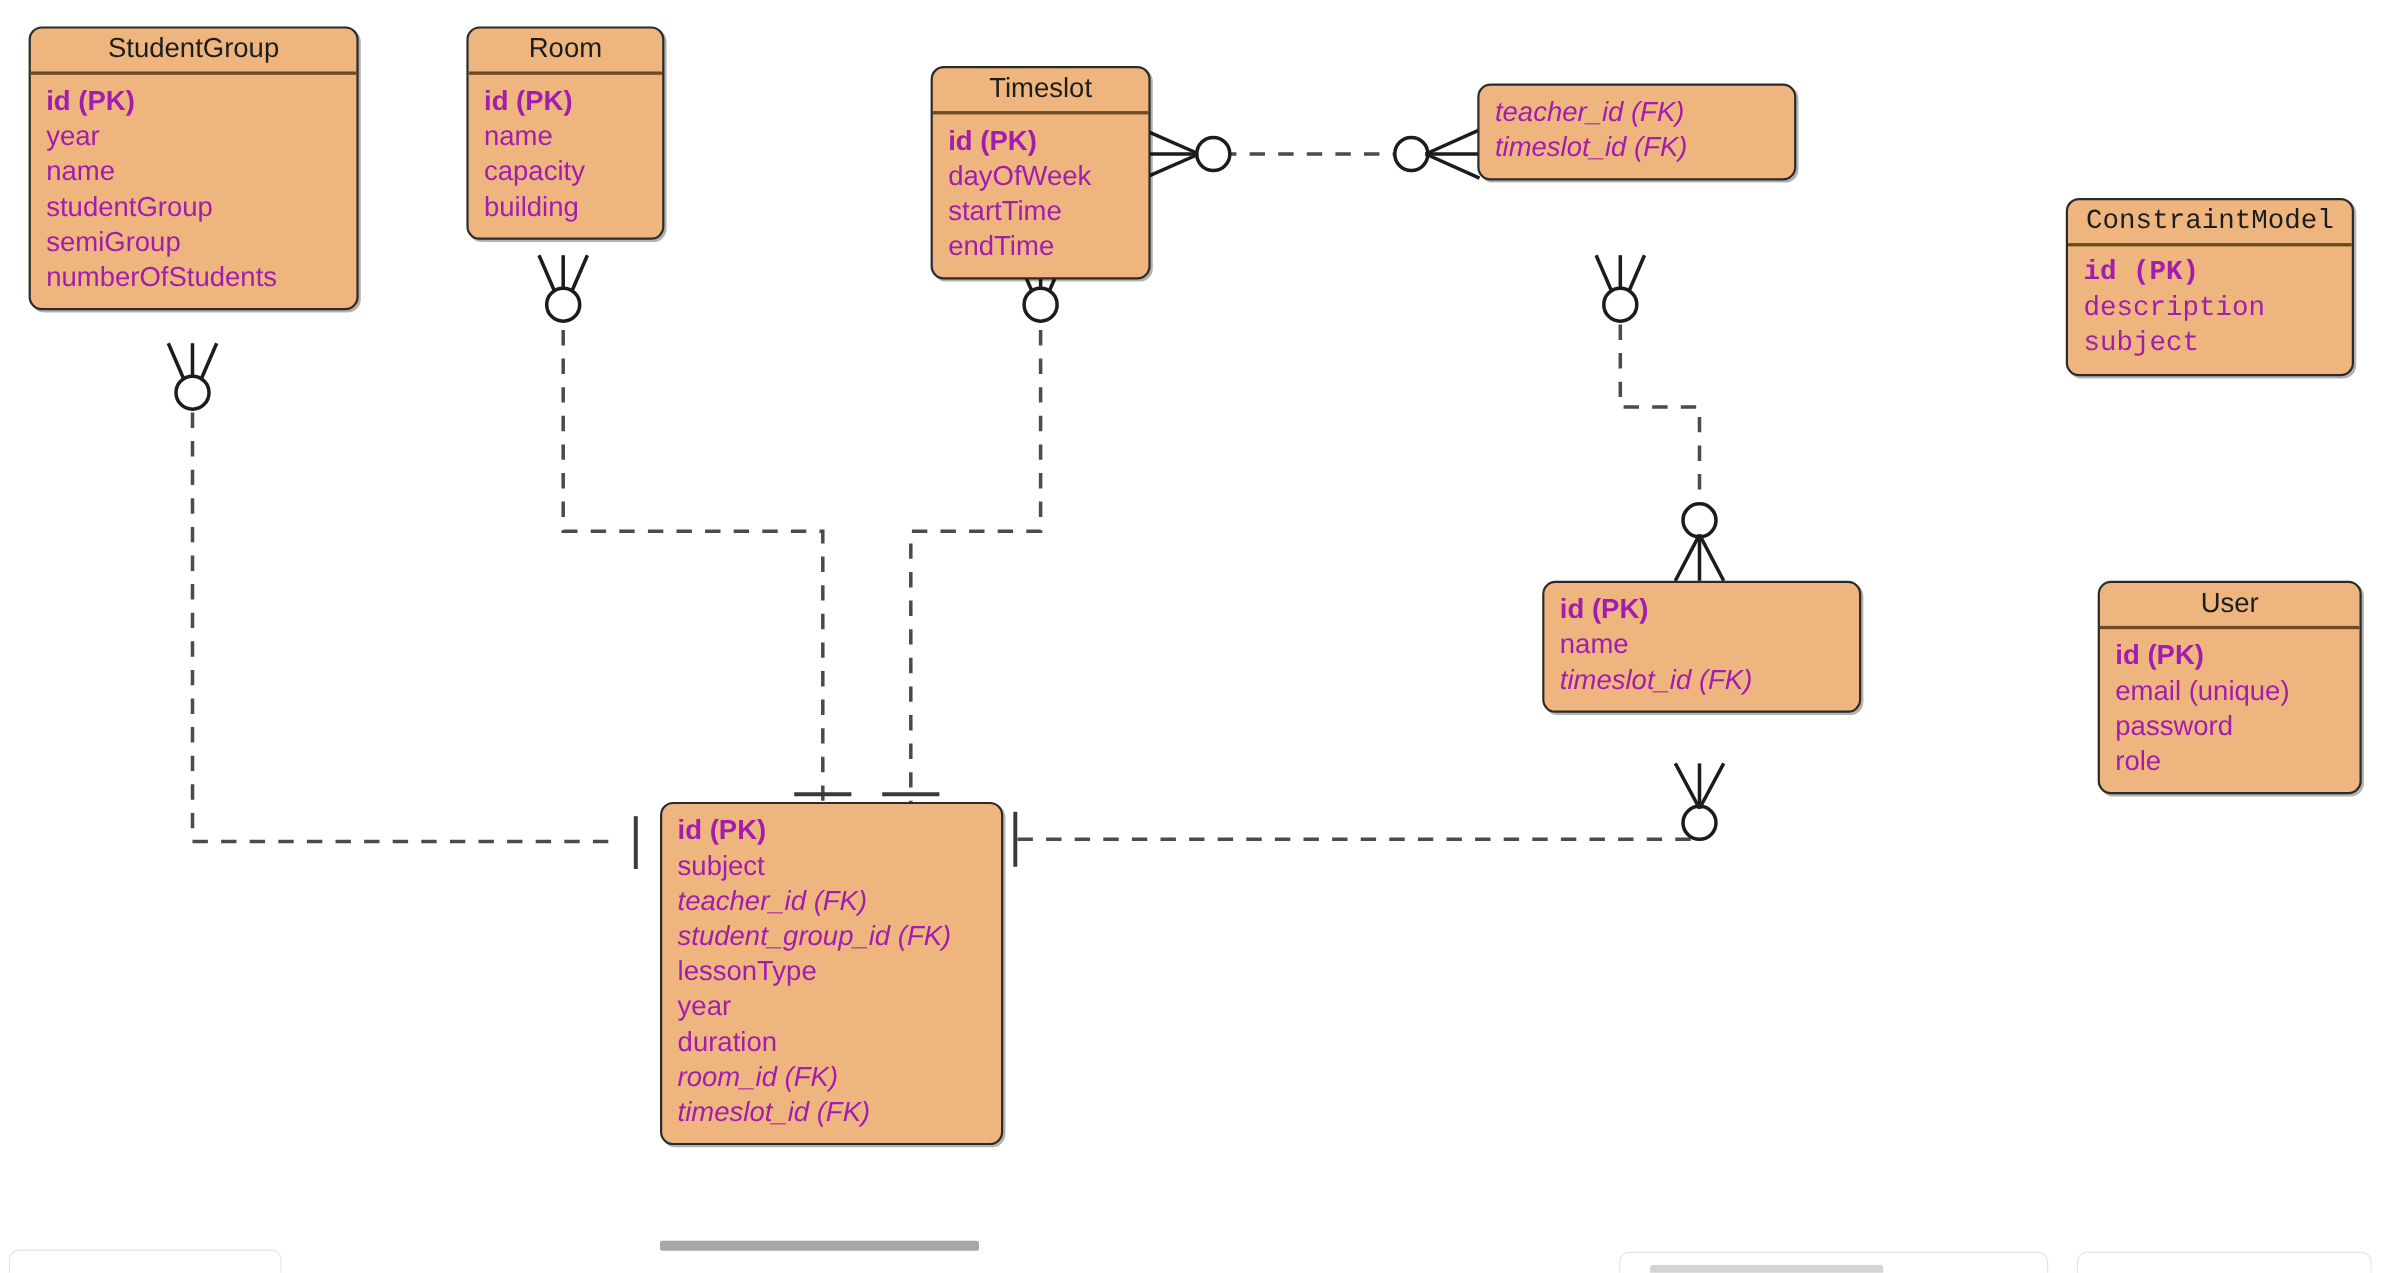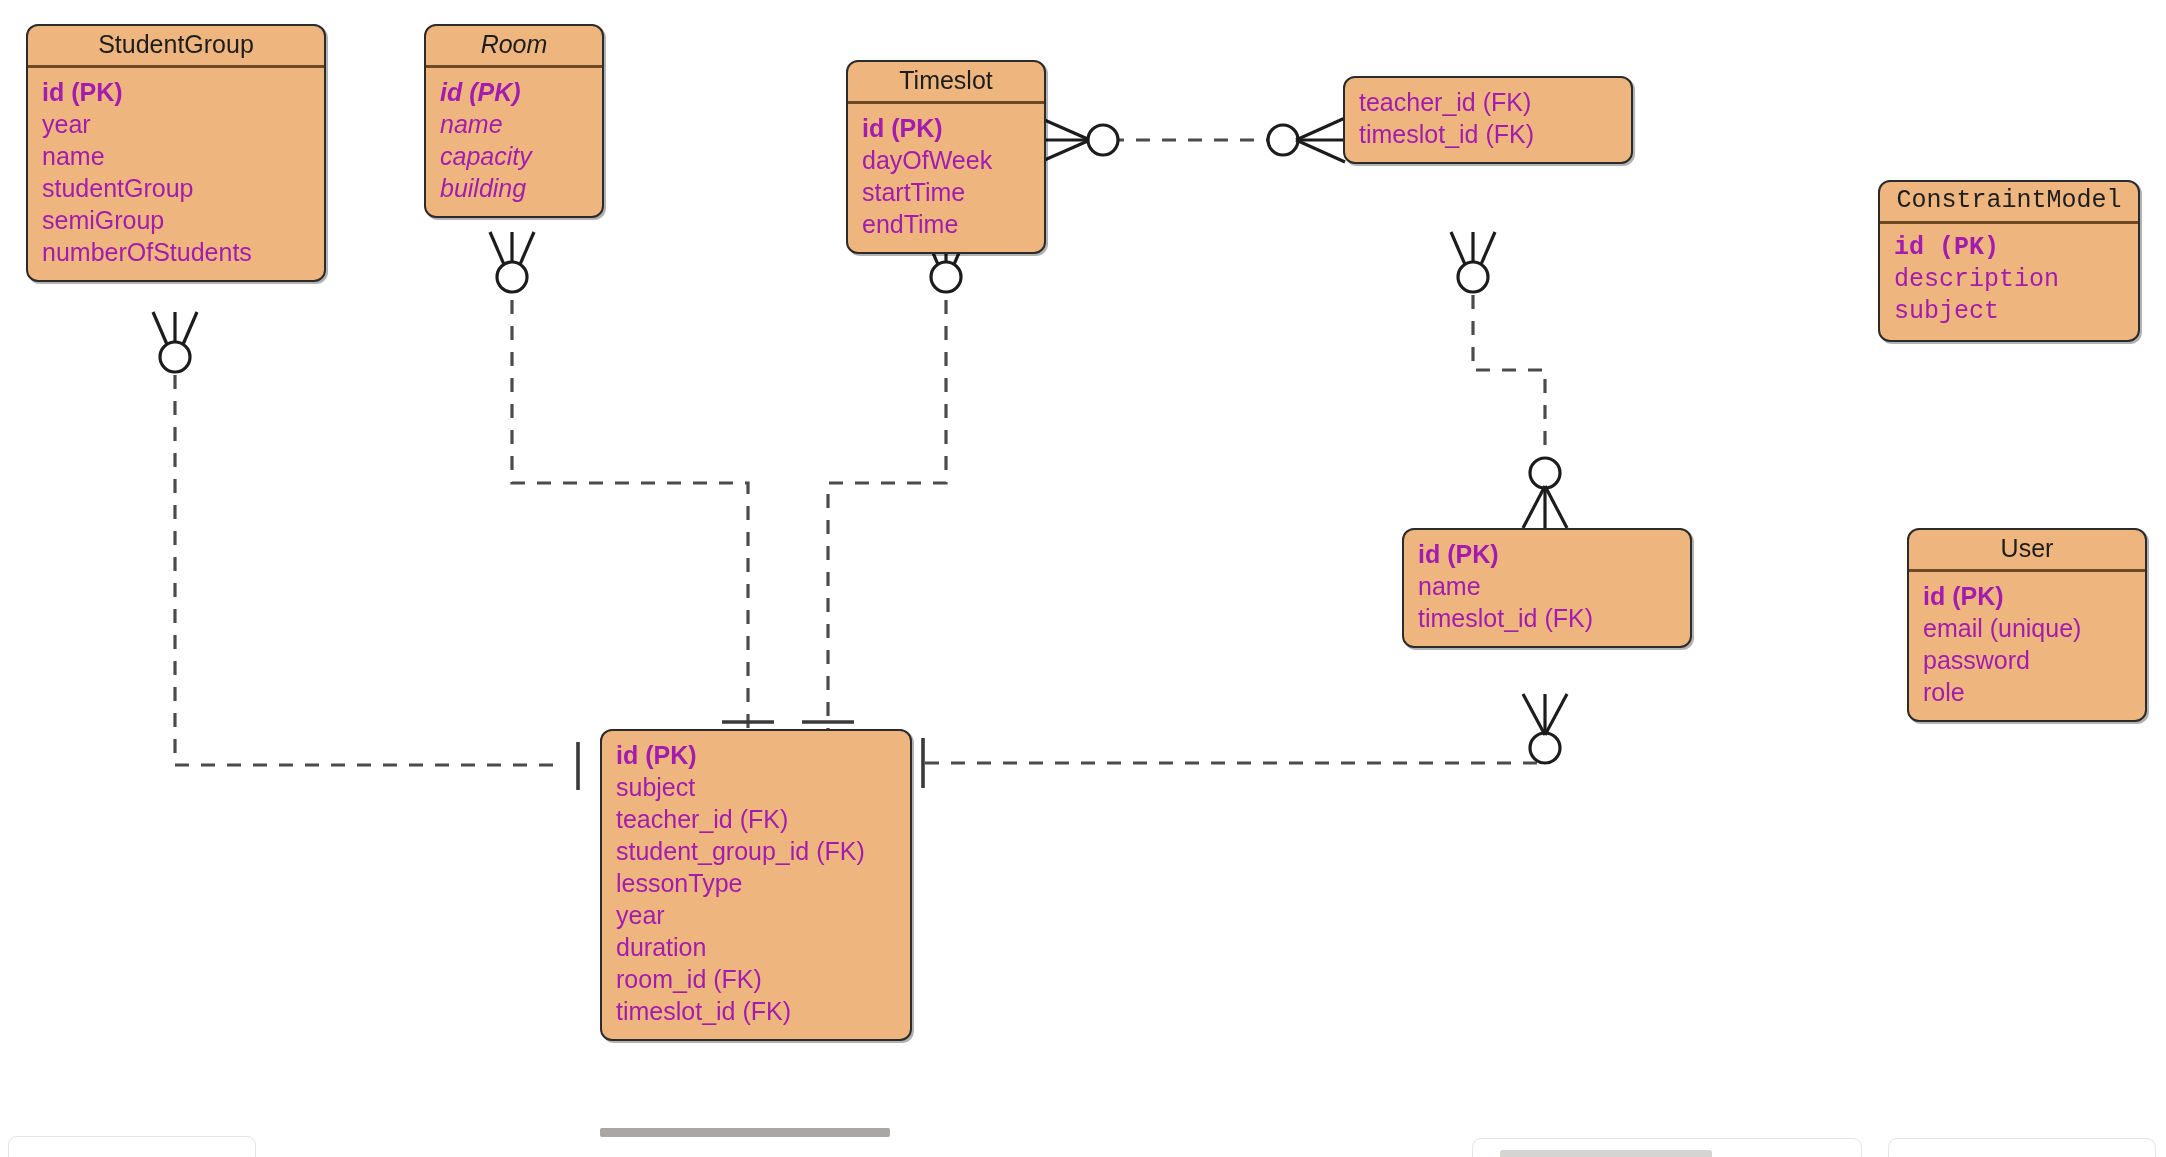--- a/index.html
+++ b/index.html
@@ -43,21 +43,21 @@
     padding: 8px 14px 12px 14px;
   }
   .field {
     font-size: 25px;
     color: #a21caf;
     line-height: 1.12;
     padding: 2px 0;
     white-space: nowrap;
   }
   .field.pk { font-weight: bold; }
-  .field.fk { }
+  .field.fk { font-style: italic; }
 
   
   #wires {
     position: absolute;
     left: 0; top: 0;
     width: 2166px;
     height: 1157px;
     z-index: 2;
     pointer-events: none;
   }
@@ -209,21 +209,21 @@
     <div class="entity-fields">
       <div class="field pk">id (PK)</div>
       <div class="field">year</div>
       <div class="field">name</div>
       <div class="field">studentGroup</div>
       <div class="field">semiGroup</div>
       <div class="field">numberOfStudents</div>
     </div>
   </div>
 
-  <div class="entity" style="left:424px; top:24px; width:180px;font-style:italic;">
+  <div class="entity" style="left:424px; top:24px; width:180px;">
     <div class="entity-title">Room</div>
     <div class="entity-fields">
       <div class="field pk">id (PK)</div>
       <div class="field">name</div>
       <div class="field">capacity</div>
       <div class="field">building</div>
     </div>
   </div>
 
   <div class="entity" style="left:846px; top:24px; width:200px;margin-top:36px;">

